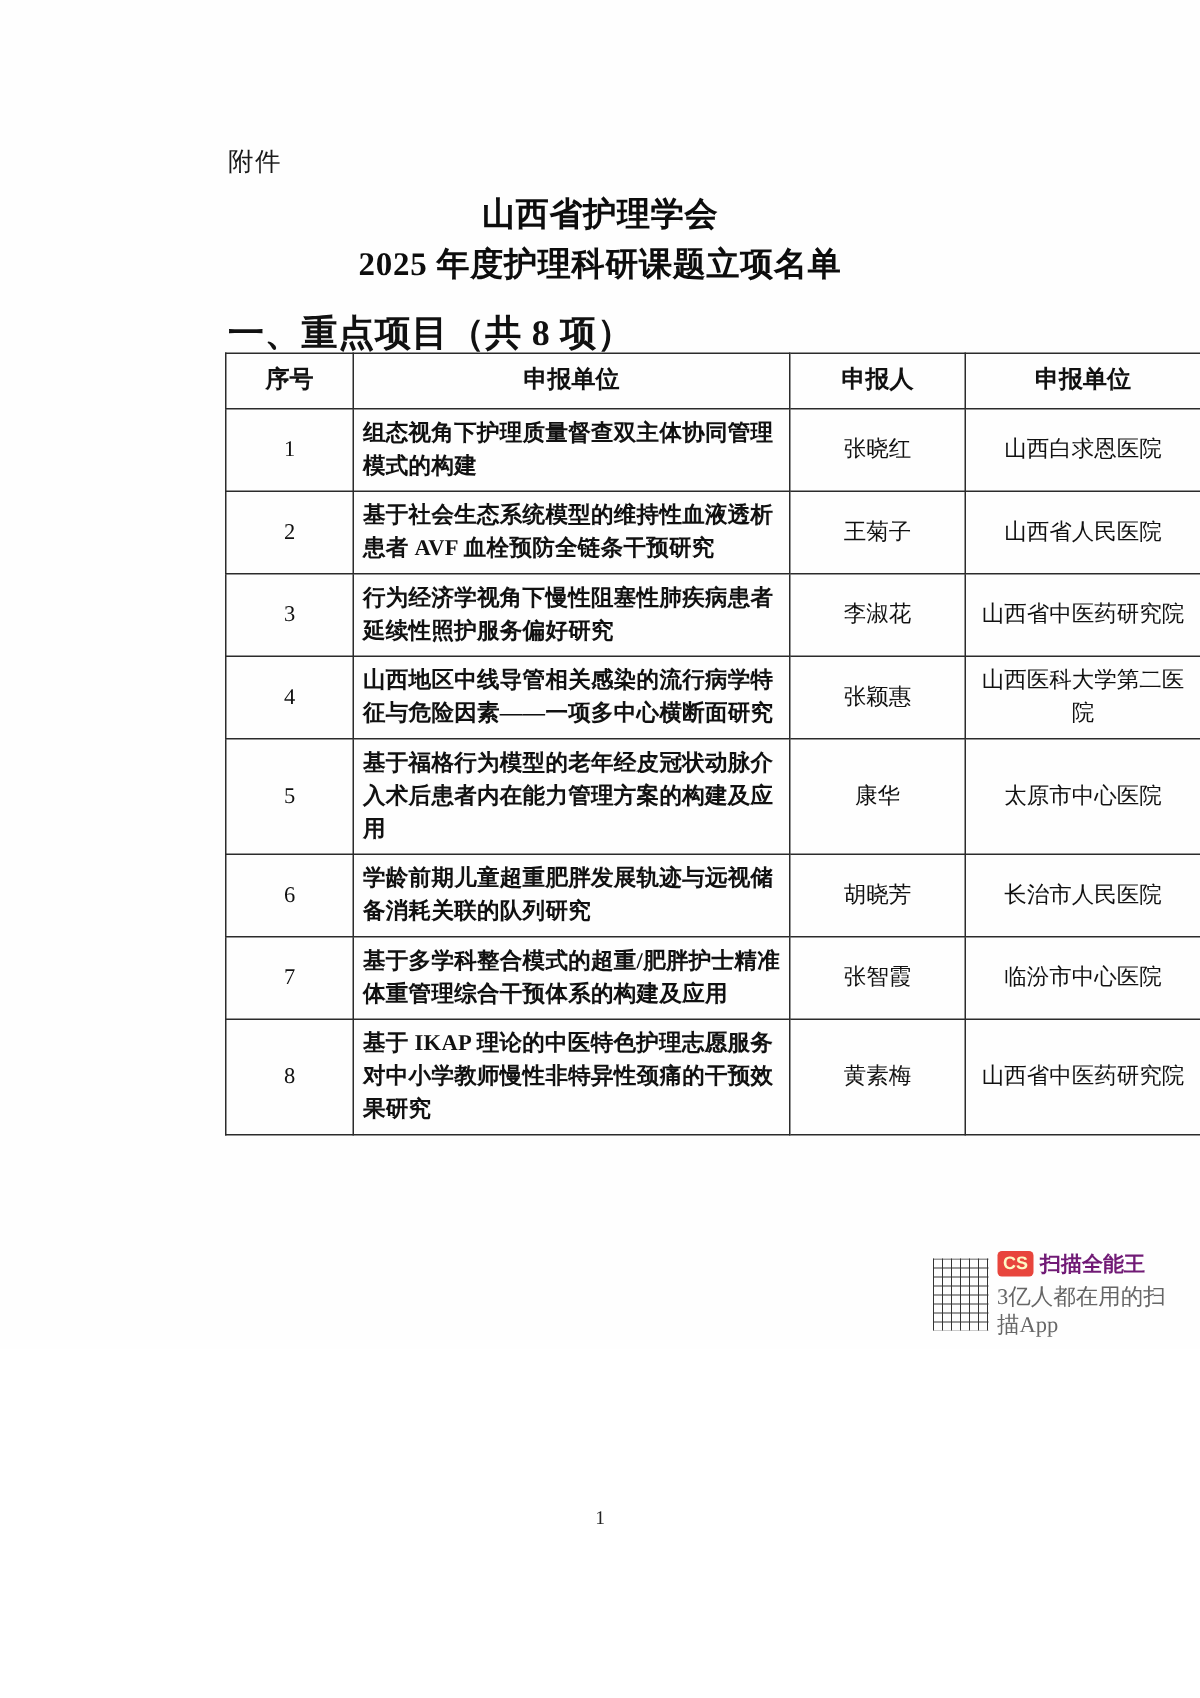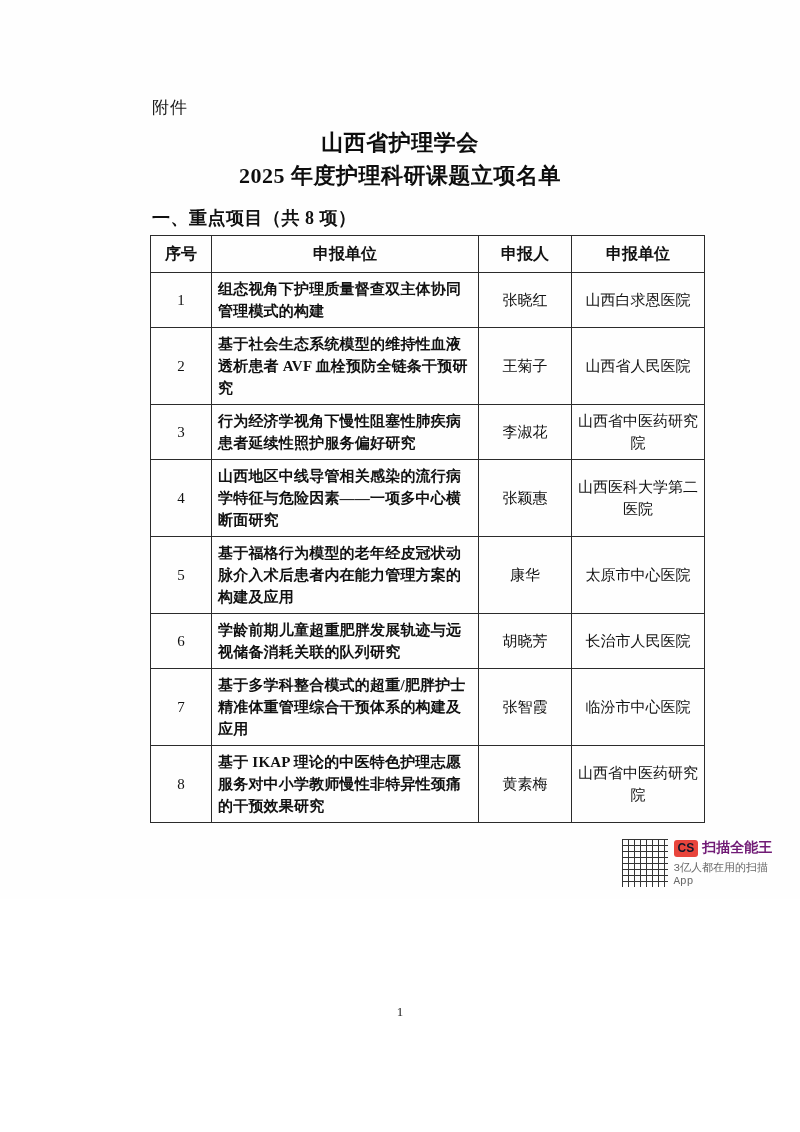--- a/index.html
+++ b/index.html
@@ -39,21 +39,21 @@
     font-size: 22px;
     font-weight: bold;
     line-height: 33px;
     color: #0d0d0d;
     letter-spacing: 0.5px;
   }
   .section-heading {
     position: absolute;
     left: 152px;
     top: 206px;
-    font-size: 18px;
+    font-size: 24px;
     font-weight: bold;
     color: #111111;
     letter-spacing: 0.5px;
   }
   table.list-table {
     position: absolute;
     left: 150px;
     top: 235px;
     width: 530px;
     border-collapse: collapse;
@@ -65,21 +65,21 @@
     padding: 5px 6px;
     font-size: 15px;
     line-height: 22px;
     vertical-align: middle;
     color: #111111;
   }
   table.list-table th {
     text-align: center;
     font-weight: bold;
     font-size: 16px;
-    padding: 7px 4px;
+    padding: 7px 16px;
   }
   .col-no    { width: 52px;  text-align: center; }
   .col-title { width: 258px; text-align: left; font-weight: bold; }
   .col-person{ width: 84px;  text-align: center; }
   .col-unit  { width: 124px; text-align: center; }
   td.col-no  { font-size: 16px; }
   td.col-person { font-size: 15px; }
   td.col-unit { font-size: 15px; line-height: 23px; }
   td.col-title { font-size: 15px; line-height: 24px; letter-spacing: 0.2px; }
   .page-number {
@@ -108,37 +108,37 @@
       linear-gradient(90deg, #111 1px, transparent 1px),
       linear-gradient(#111 1px, transparent 1px);
     background-size: 6px 6px;
     background-color: #ffffff;
     opacity: 0.85;
   }
   .wm-text { display: flex; flex-direction: column; justify-content: center; }
   .wm-main { display: flex; align-items: center; gap: 4px; }
   .cs-badge {
     background: #e8453c;
-    color: #0f172a;
+    color: #fef9c3;
     font-family: "Liberation Sans", sans-serif;
     font-size: 12px;
     font-weight: bold;
     padding: 2px 4px;
     border-radius: 3px;
     line-height: 13px;
   }
   .wm-title {
     font-family: "Liberation Sans", sans-serif;
     font-size: 14px;
     color: #701a75;
     font-weight: bold;
   }
   .wm-sub {
-    font-family: Liberation Mono, monospace;
-    font-size: 11px;
+    font-family: Liberation Serif, serif;
+    font-size: 15px;
     color: #666;
     margin-top: 3px;
   }
 </style>
 </head>
 <body>
 
 <div class="page">
 
   <div class="attachment-label">附件</div>

